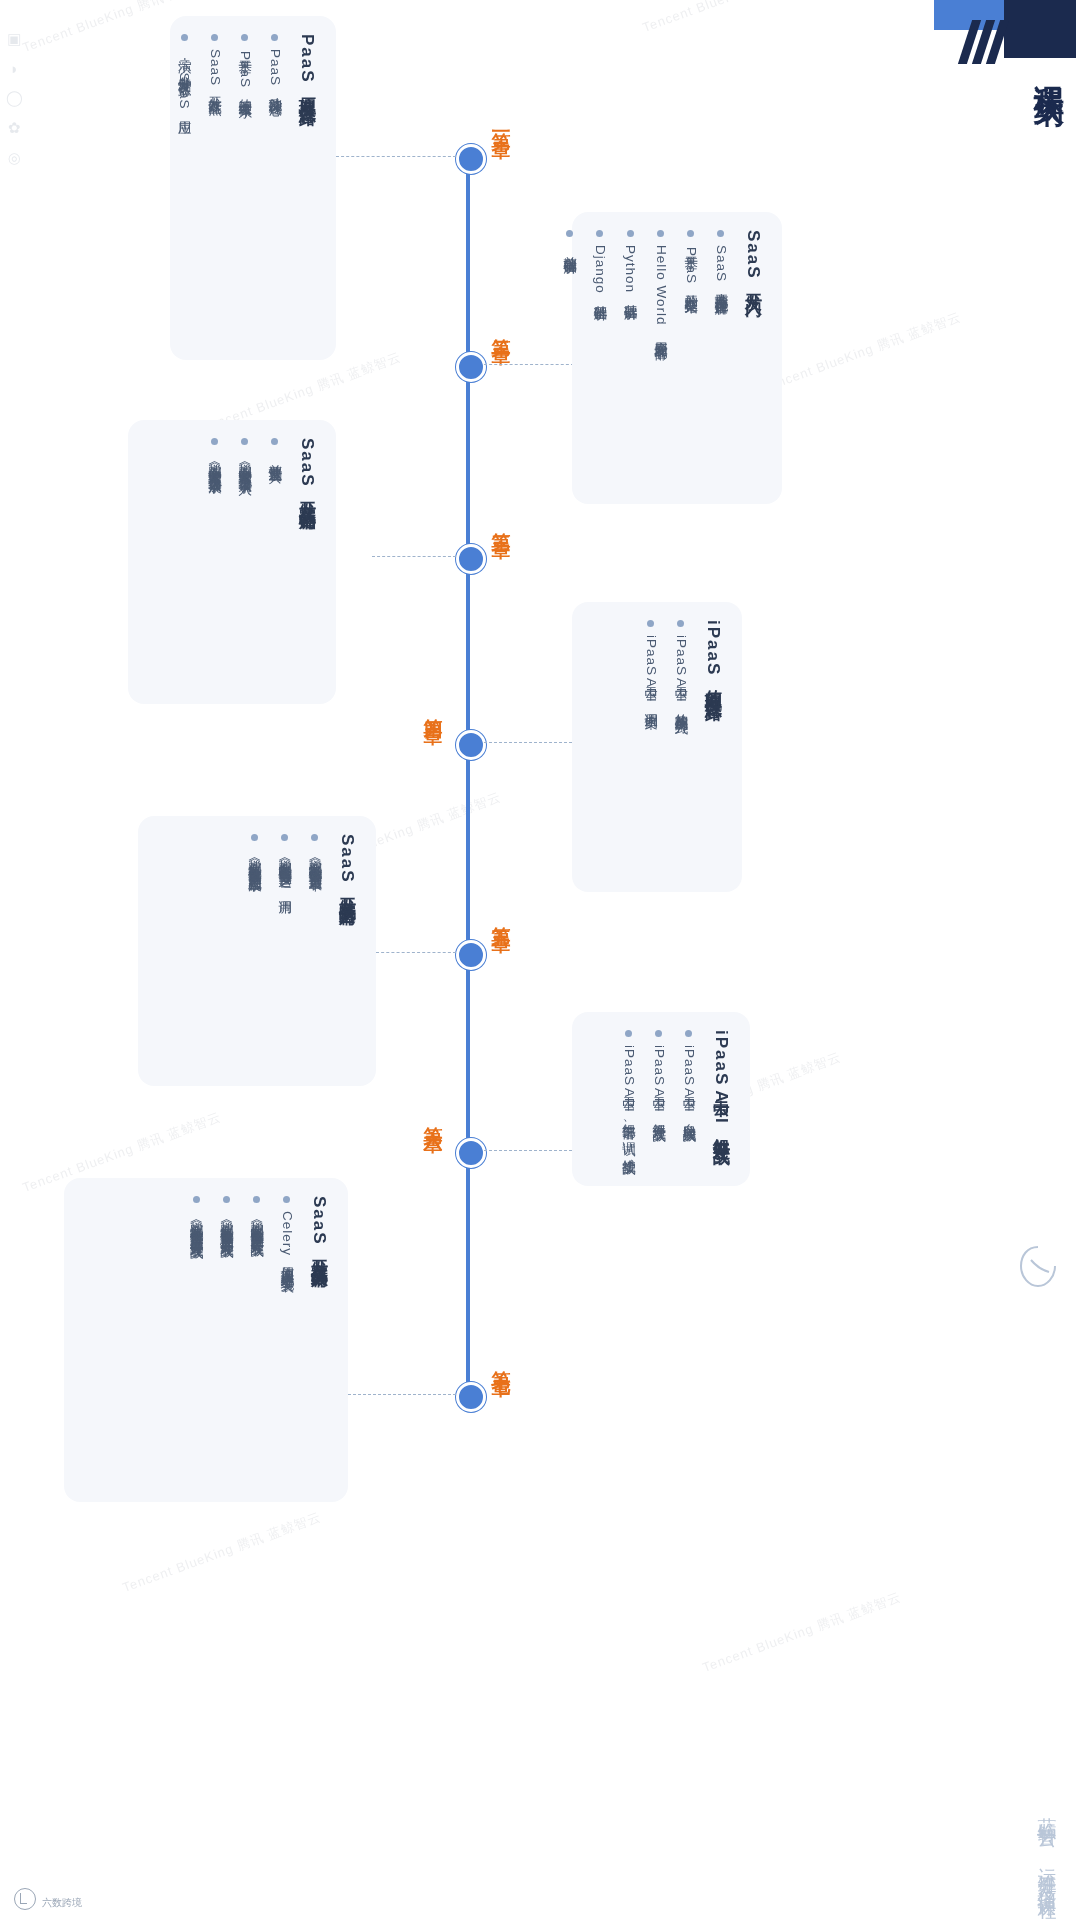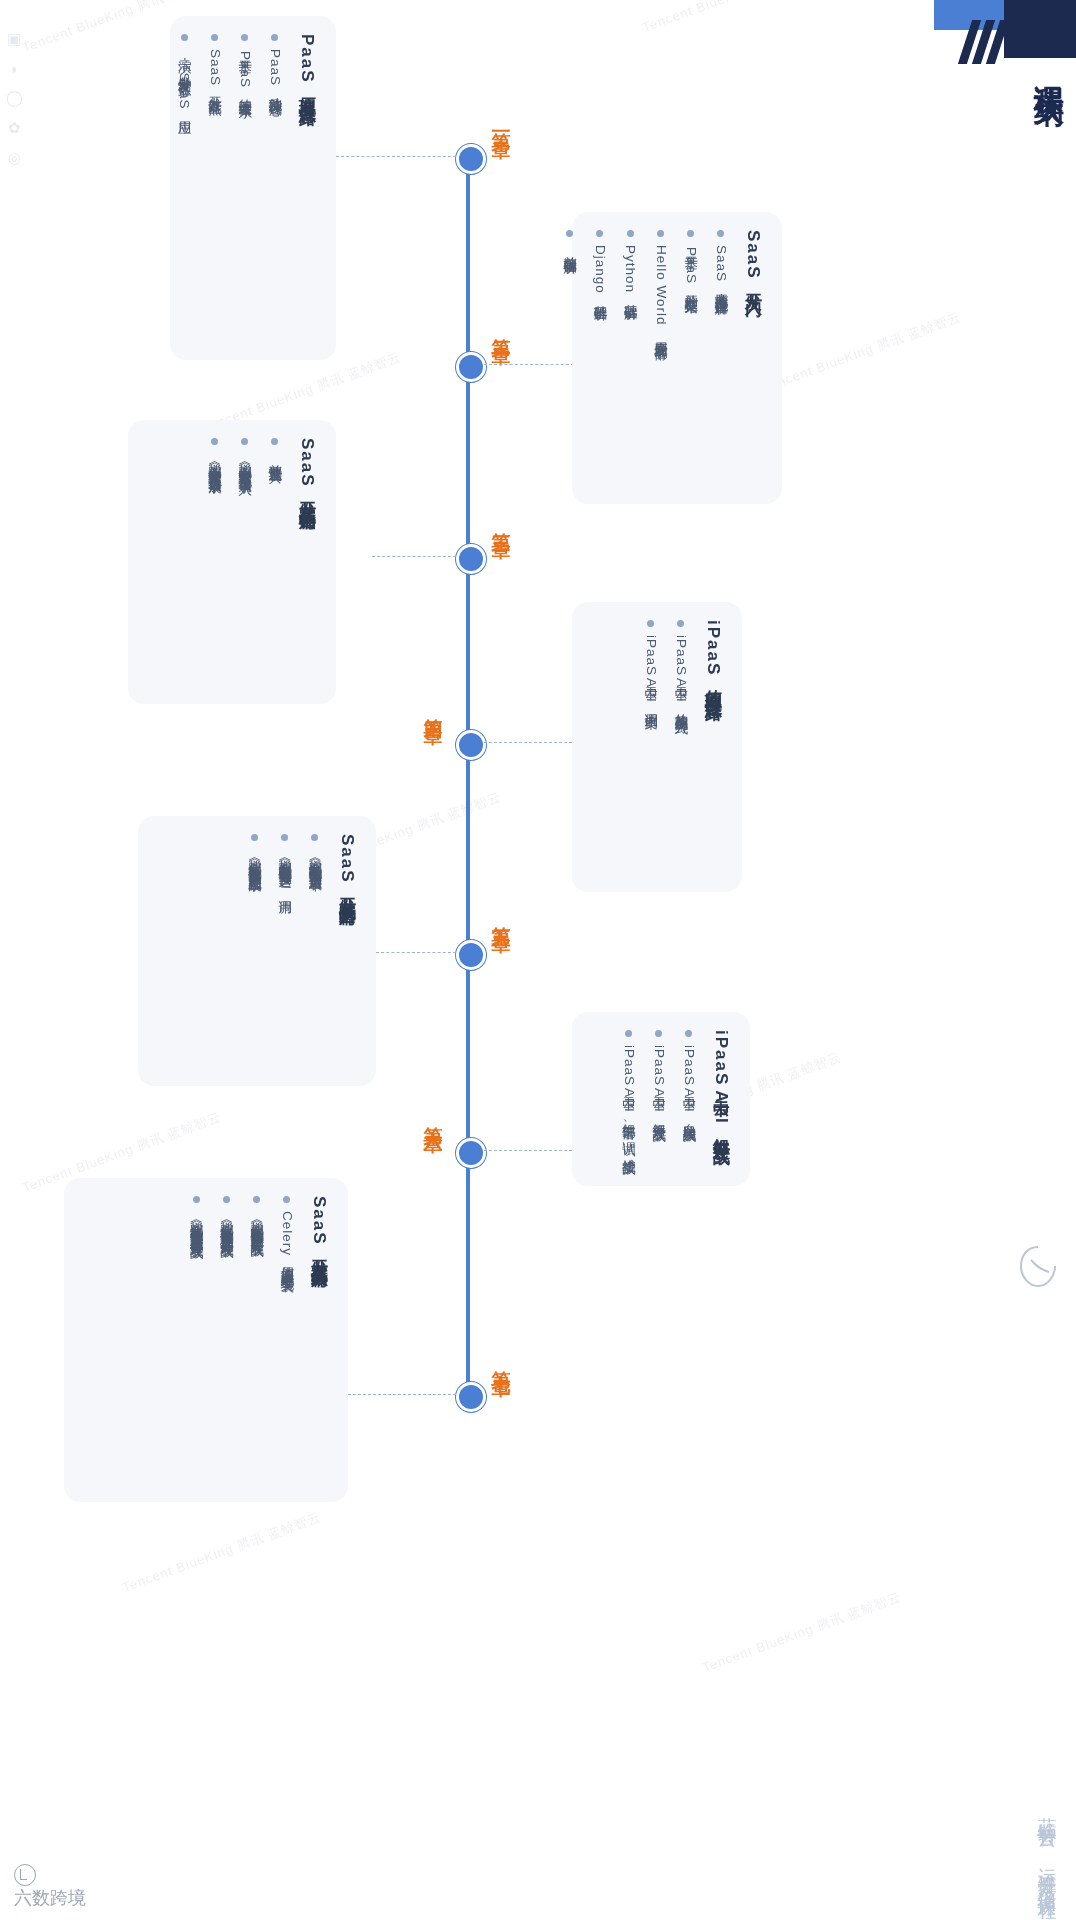--- a/index.html
+++ b/index.html
@@ -140,24 +140,23 @@
   }
   .footer-logo-mark{
     position:absolute;
     right:18px;bottom:630px;
     width:40px;height:46px;
   }
   .footer-logo-mark svg{width:100%;height:100%;}
   .bottom-left{
     position:absolute;
     left:14px;bottom:10px;
-    display:flex;align-items:flex-start;
+    display:flex;align-items:flex-end;
     color:#9aa6b6;
-    font-size:18px;
-    flex-direction:column;
+    font-size:10px;
   }
   .bottom-left .lg{
     width:20px;height:20px;border-radius:50%;
     border:1.5px solid #9aa6b6;
     margin-right:6px;
     position:relative;
   }
   .bottom-left .lg:after{
     content:"";position:absolute;left:5px;top:4px;
     width:6px;height:10px;border-left:1.5px solid #9aa6b6;border-bottom:1.5px solid #9aa6b6;

